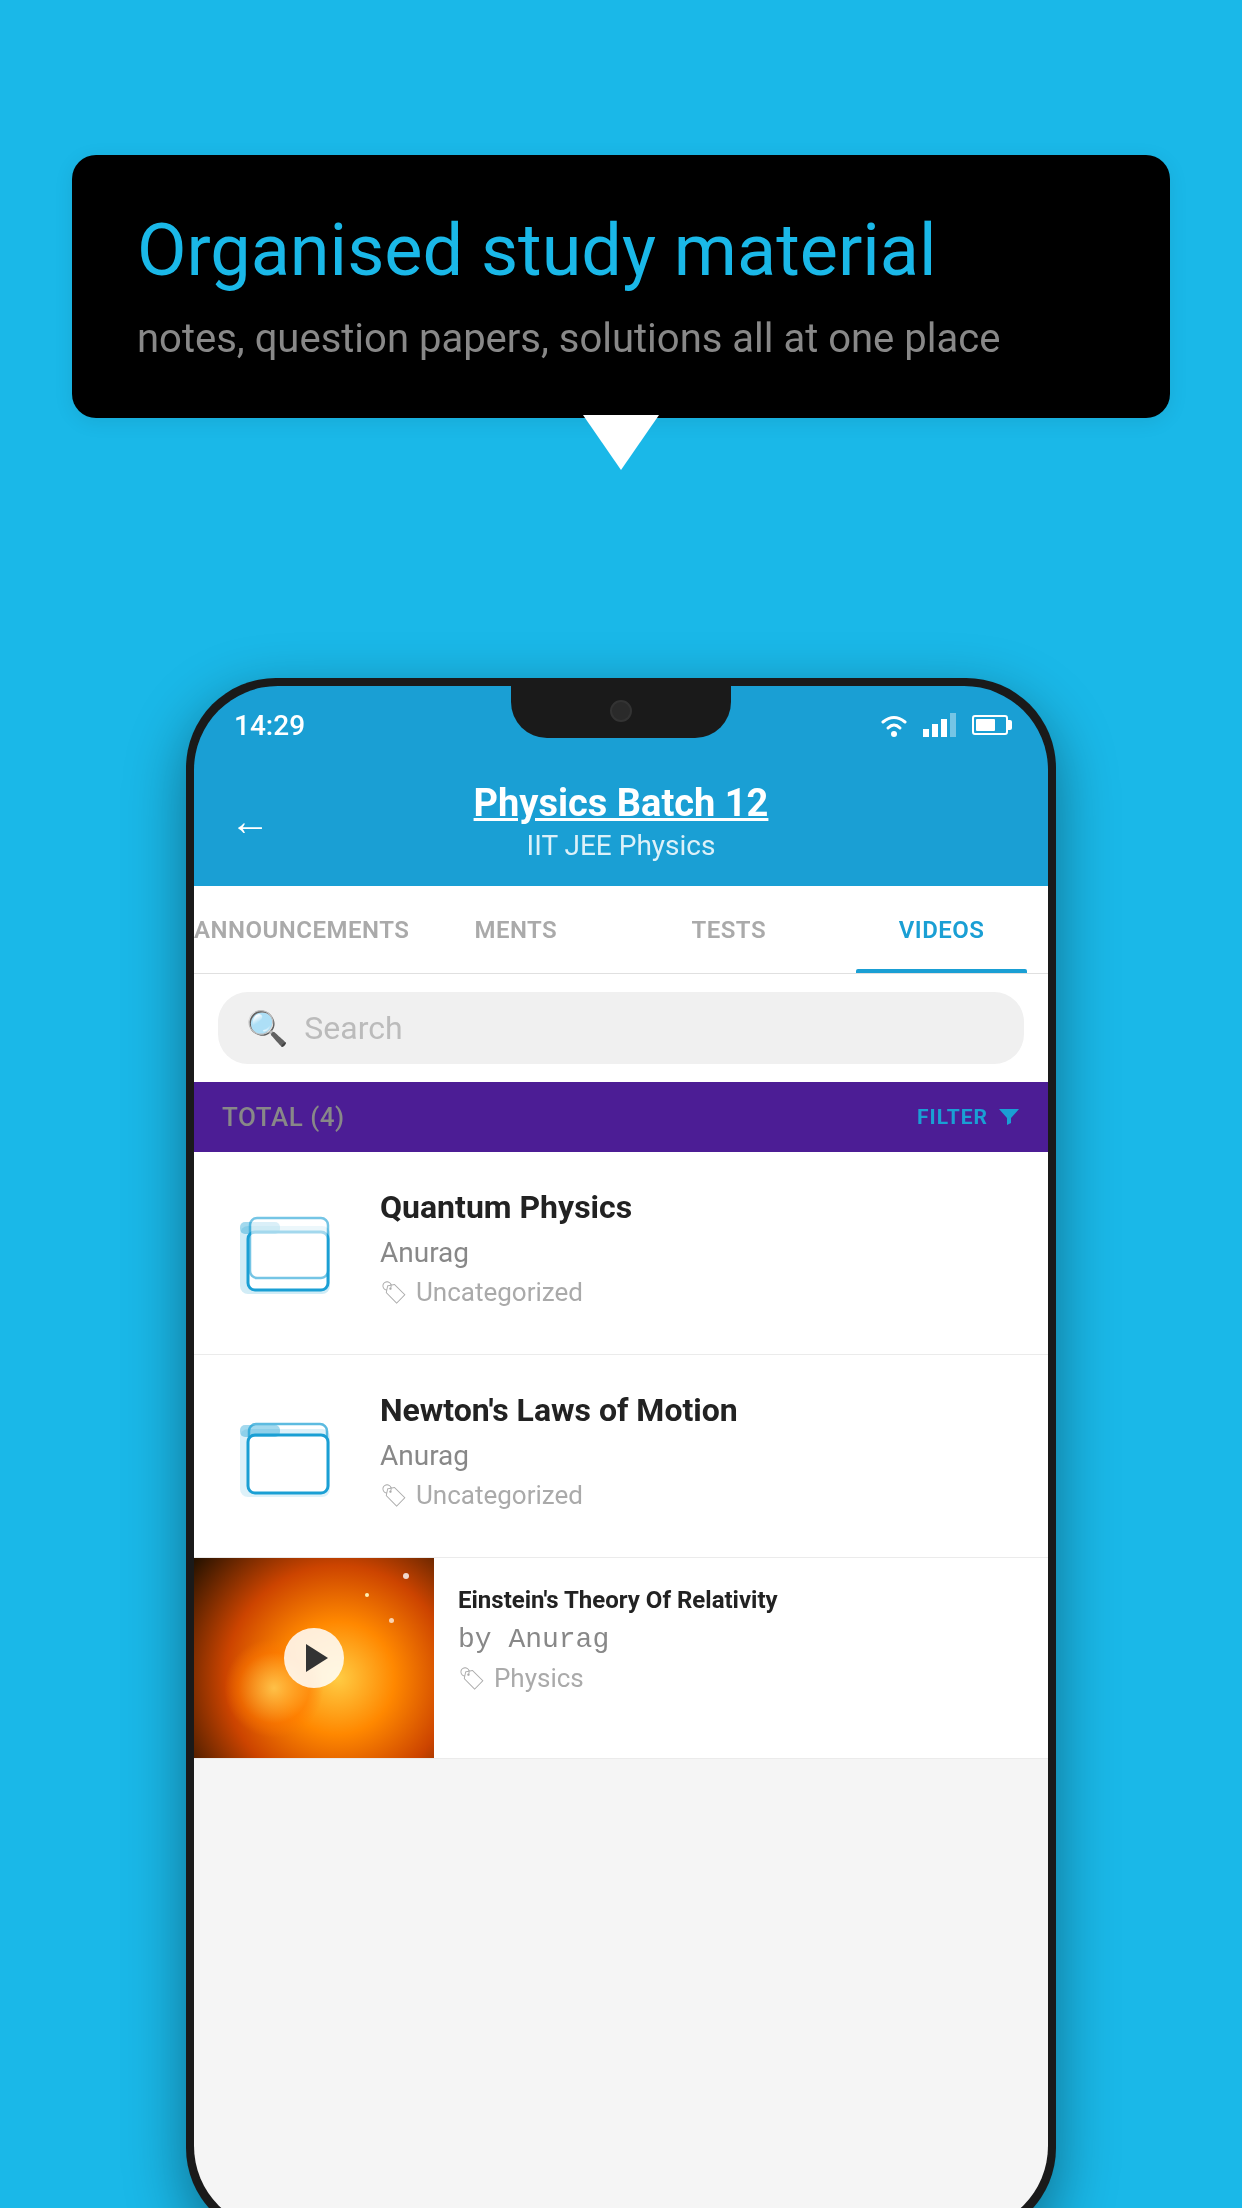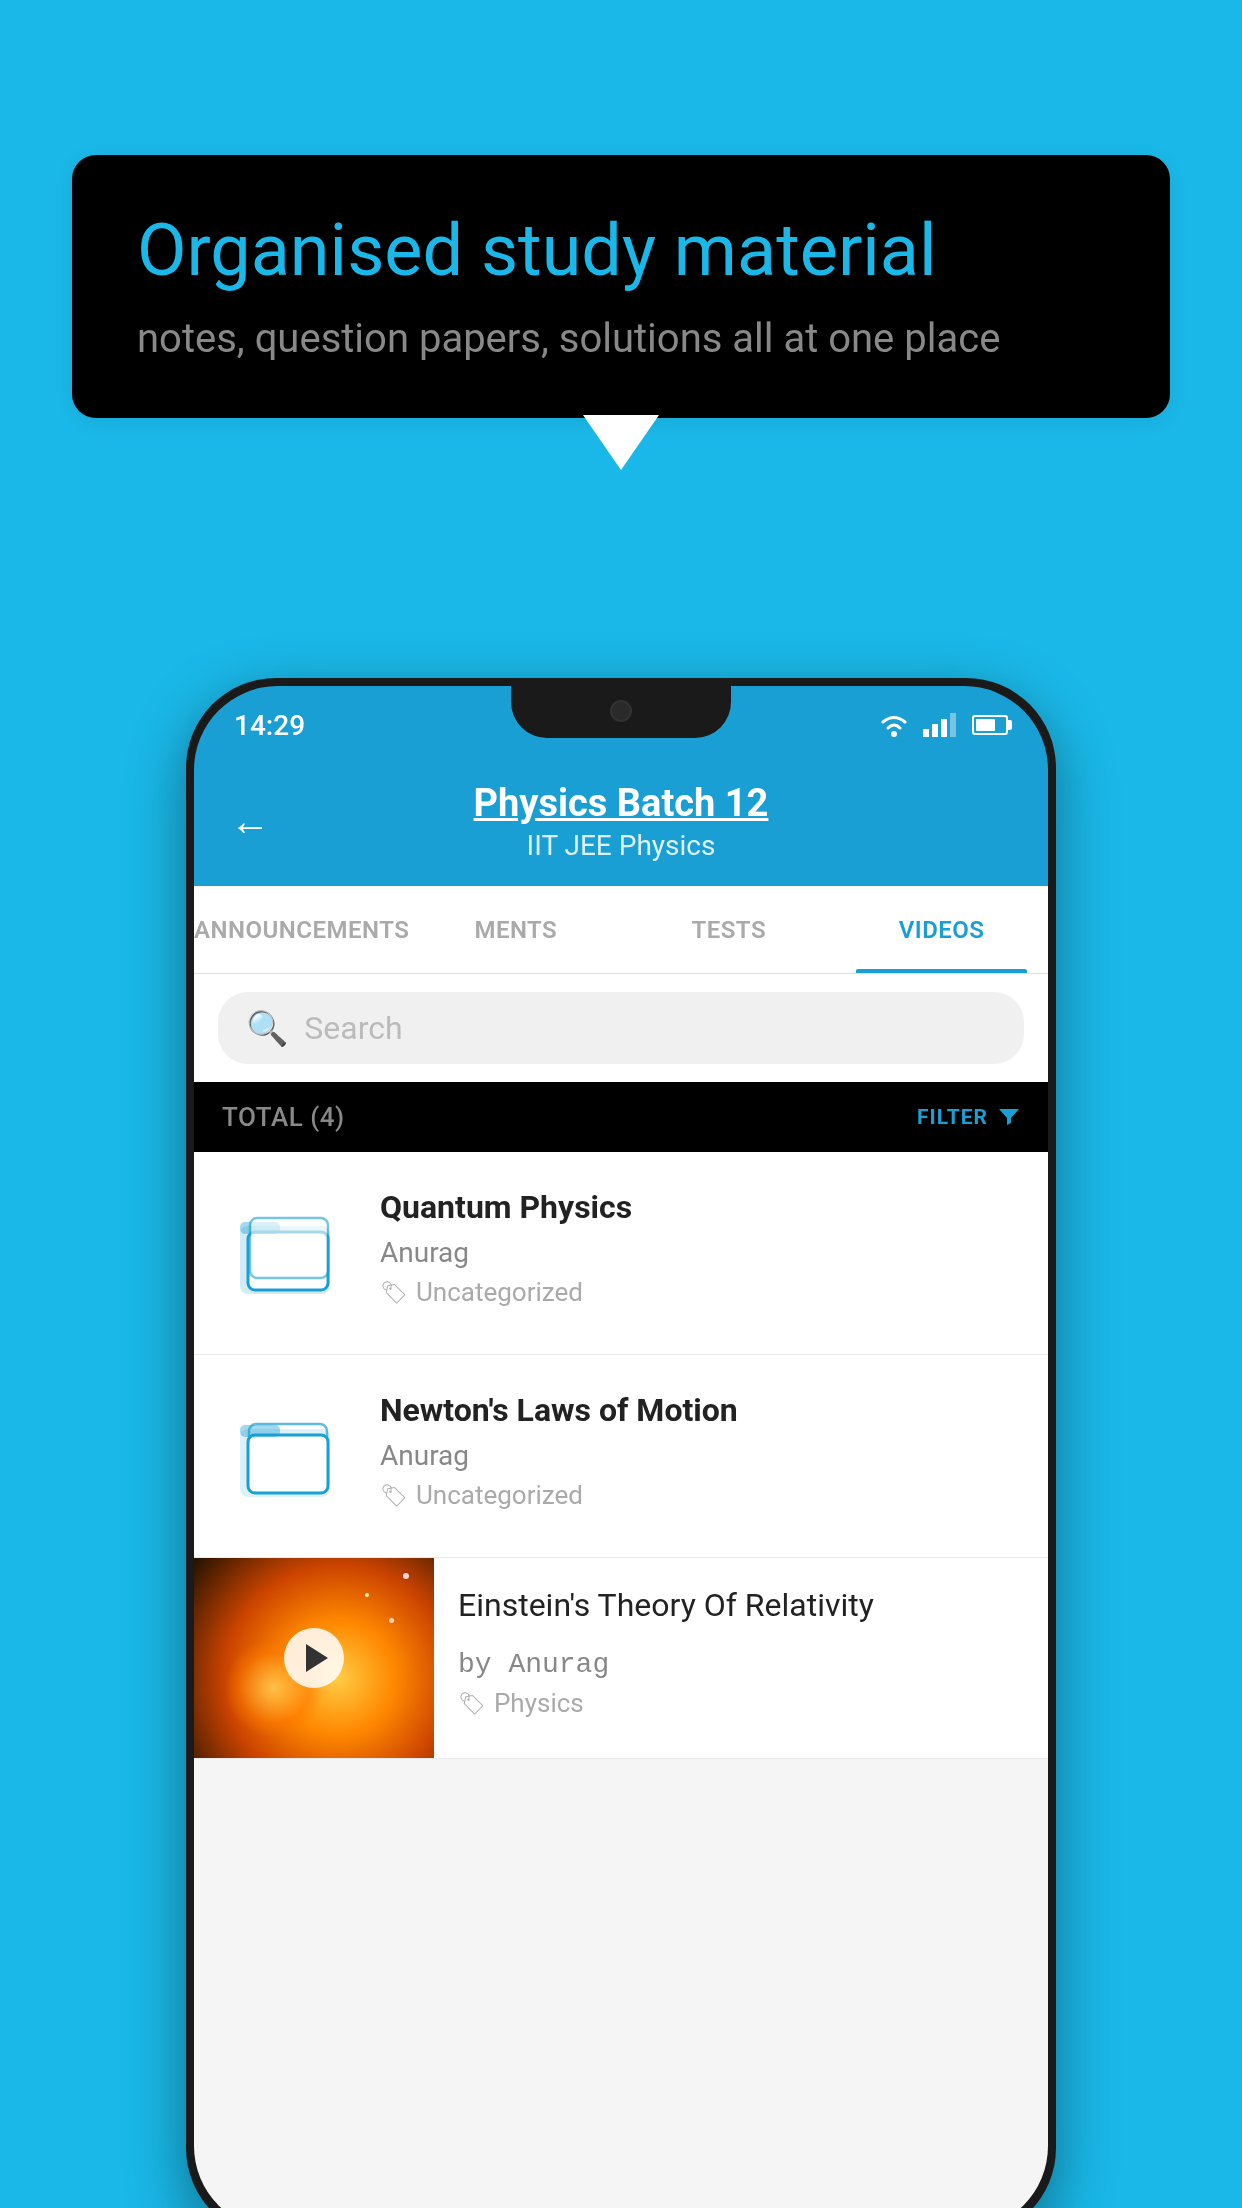--- a/index.html
+++ b/index.html
@@ -291,21 +291,21 @@
       font-size: 34px;
     }
 
     .search-placeholder {
       color: #bbb;
       font-size: 32px;
     }
 
     
     .filter-bar {
-      background: #000000;
+      background: #4c1d95;
       height: 70px;
       display: flex;
       align-items: center;
       justify-content: space-between;
       padding: 0 28px;
     }
 
     .total-label {
       color: #888;
       font-size: 26px;
@@ -427,24 +427,24 @@
       border-bottom: 14px solid transparent;
       margin-left: 5px;
     }
 
     .einstein-info {
       flex: 1;
       padding: 28px 24px;
     }
 
     .einstein-title {
-      font-size: 32px;
-      font-weight: 400;
+      font-size: 24px;
+      font-weight: 700;
       color: #222;
-      margin-bottom: 25px;
+      margin-bottom: 10px;
     }
 
     .einstein-author {
       font-size: 28px;
       color: #888;
       margin-bottom: 8px;
       font-family: Liberation Mono, monospace;
     }
 
     .einstein-tag {

